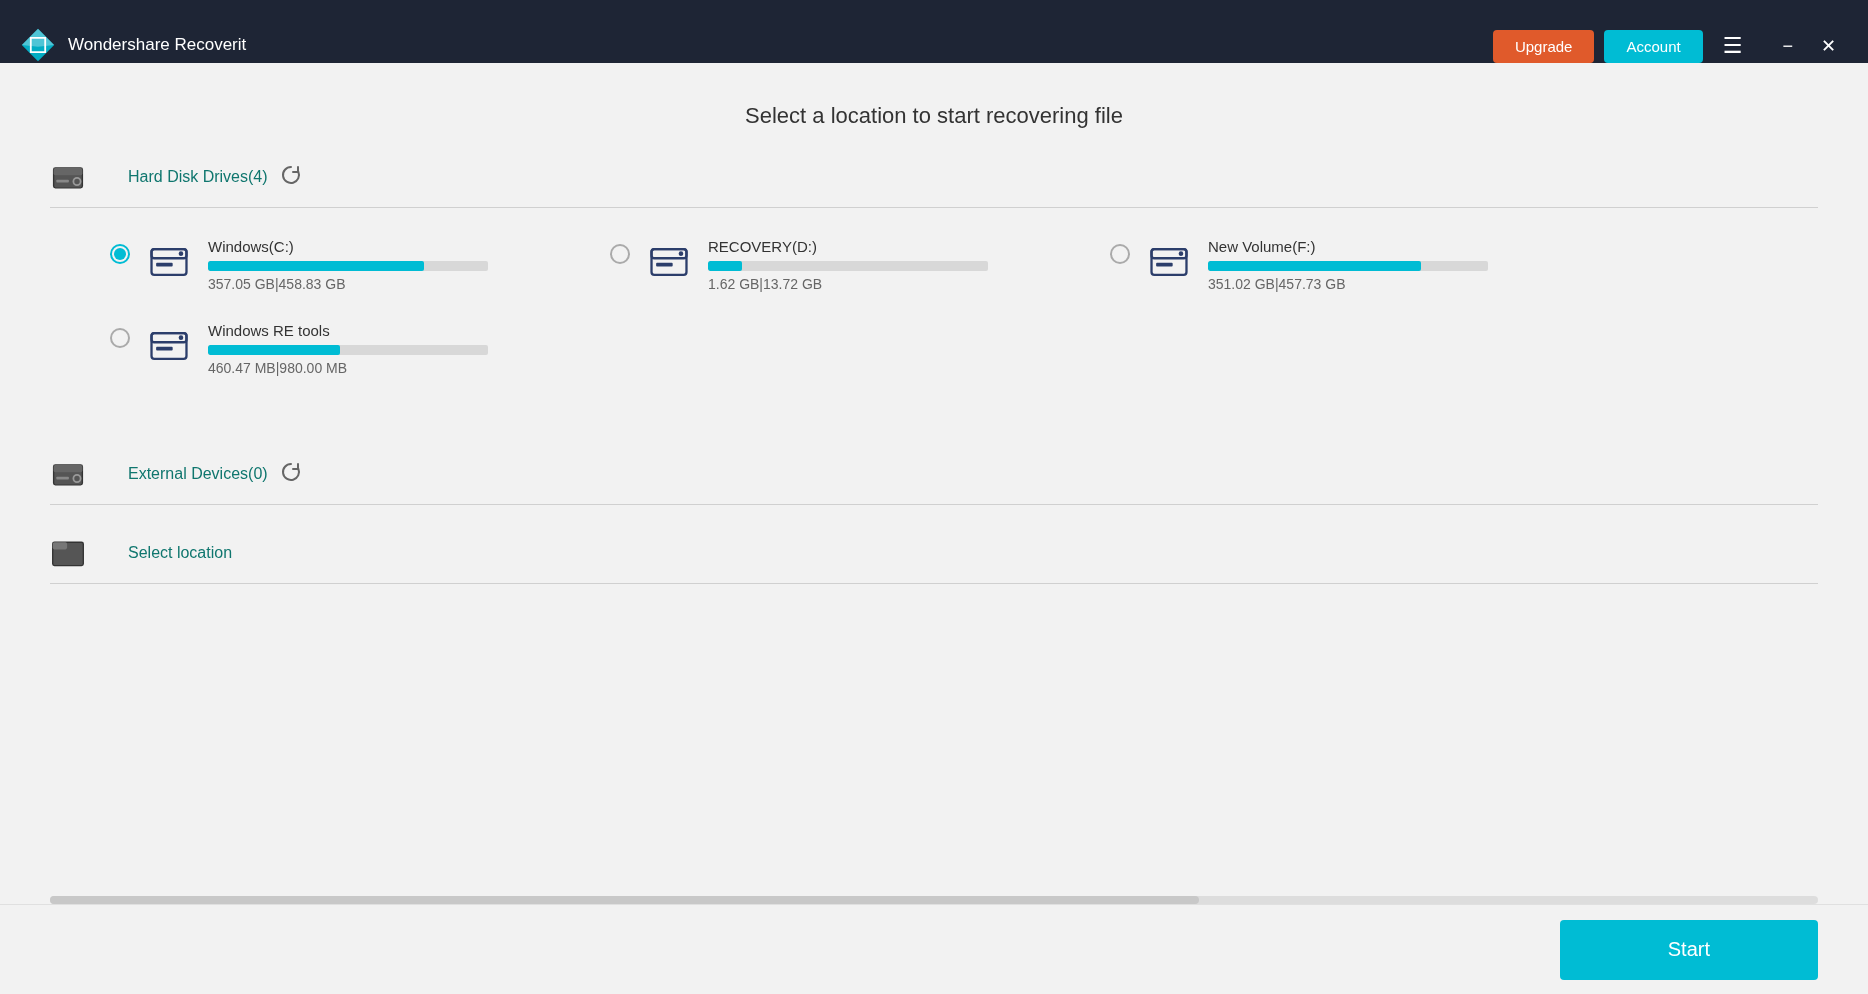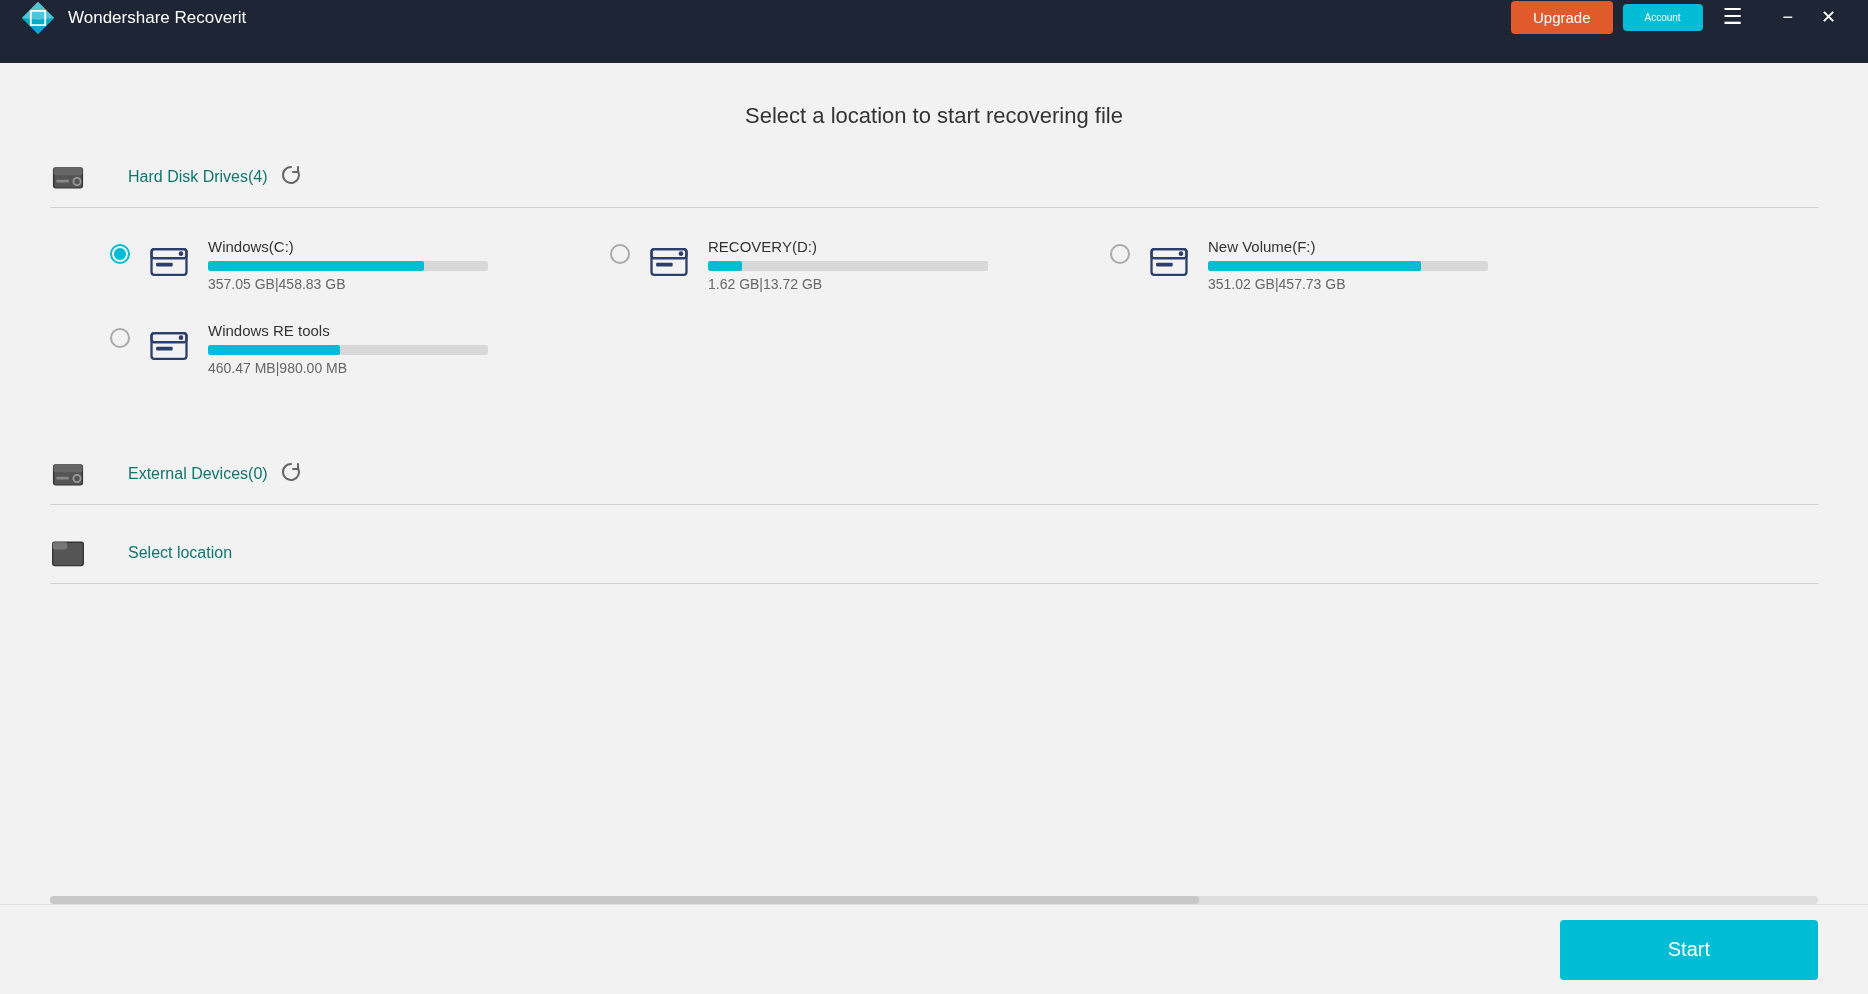--- a/index.html
+++ b/index.html
@@ -9,21 +9,21 @@
       width: 1868px;
       height: 994px;
       overflow: hidden;
     }
 
     
     .titlebar {
       background: #1e2535;
       height: 63px;
       display: flex;
-      align-items: flex-start;
+      align-items: flex-end;
       padding: 0 20px;
       color: white;
     }
     .titlebar-logo {
       display: flex;
       align-items: center;
       gap: 12px;
       flex: 1;
     }
     .logo-diamond {
@@ -49,21 +49,21 @@
       font-size: 15px;
       cursor: pointer;
       font-weight: 500;
     }
     .btn-account {
       background: #00bcd4;
       color: white;
       border: none;
       padding: 8px 22px;
       border-radius: 4px;
-      font-size: 10px;
+      font-size: 15px;
       cursor: pointer;
       font-weight: 400;
     }
     .titlebar-icon {
       color: white;
       font-size: 20px;
       cursor: pointer;
       padding: 6px 10px;
       background: none;
       border: none;

